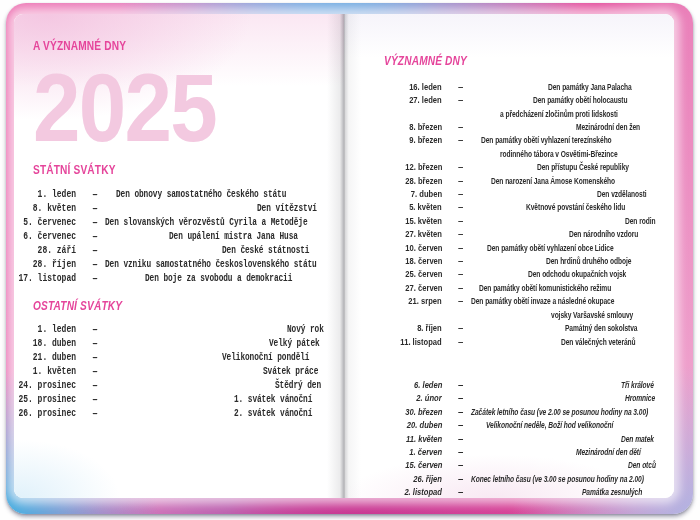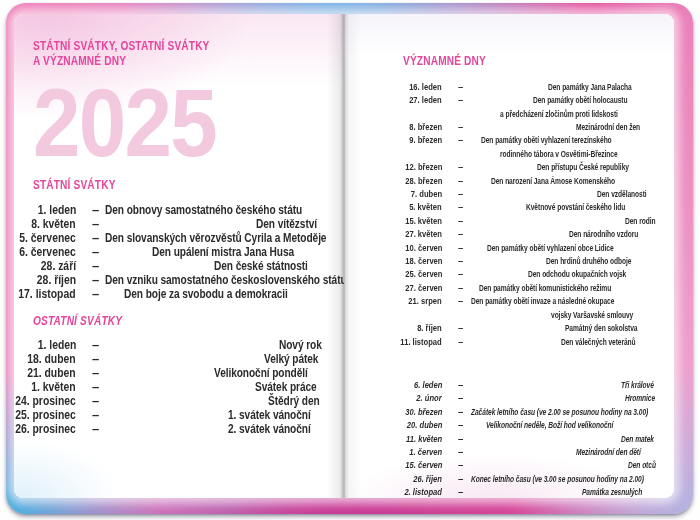--- a/index.html
+++ b/index.html
@@ -65,36 +65,35 @@
   .obs-list{margin-top:30px;}
   .row{display:flex;align-items:flex-start;text-align:right;}
   .date{flex:0 0 auto;display:flex;justify-content:flex-end;font-weight:700;color:#2b2b2b;}
   .page-left .date{width:43px;}
   .page-right .date{width:58px;}
   .dtxt{white-space:nowrap;transform:scaleX(.8);transform-origin:100% 50%;display:inline-block;}
   .desc{position:relative;padding-left:13px;margin-left:16px;font-weight:700;color:#2b2b2b;flex:1 1 auto;min-width:0;}
   .dash{position:absolute;left:0;top:0;}
   .txt{display:inline-block;white-space:nowrap;letter-spacing:-.1px;transform:scaleX(.78);transform-origin:0 50%;}
   .page-right .txt{transform:scaleX(.70);}
-  .page-left .dline,.page-left .date,.page-left .dash{font-size:13px;line-height:14px;}
+  .page-left .dline,.page-left .date,.page-left .dash{font-size:10px;line-height:14px;font-family:Liberation Mono, monospace;}
   .page-right .dline,.page-right .date,.page-right .dash{font-size:9.5px;line-height:13.4px;}
   .obs-list .date,.obs-list .txt,.obs-list .dash{font-style:italic;}
   :root{--pink:#e5459b;--yearpink:#f3c9e0;}
 </style>
 </head>
 <body>
 
 <div class="book">
   <div class="cover"></div>
 
   <div class="pages">
 
     <div class="page page-left">
       <div class="page-title">
-        <div><span class="cond">STÁTNÍ SVÁTKY, OSTATNÍ SVÁTKY</span></div>
         <div><span class="cond">A VÝZNAMNÉ DNY</span></div>
       </div>
 
       <div><span class="year">2025</span></div>
 
       <section>
         <h2 class="sec-heading sh1"><span class="cond">STÁTNÍ SVÁTKY</span></h2>
         <div class="hlist">
 
             <div class="row">
@@ -226,21 +225,21 @@
               </div>
               <div class="desc">
                 <div class="dline"><span class="dash">–</span><span class="txt">2. svátek vánoční</span></div>
               </div>
             </div>
           </div>
       </section>
     </div>
 
     <div class="page page-right">
-      <h2 class="sec-heading" style="margin-left:19px;"><span class="cond">VÝZNAMNÉ DNY</span></h2>
+      <h2 class="sec-heading" style="font-style:italic;"><span class="cond">VÝZNAMNÉ DNY</span></h2>
 
       <div class="rlist">
 
           <div class="row">
             <div class="date">
               <span class="dtxt">16. leden</span>
             </div>
             <div class="desc">
               <div class="dline"><span class="dash">–</span><span class="txt">Den památky Jana Palacha</span></div>
             </div>

